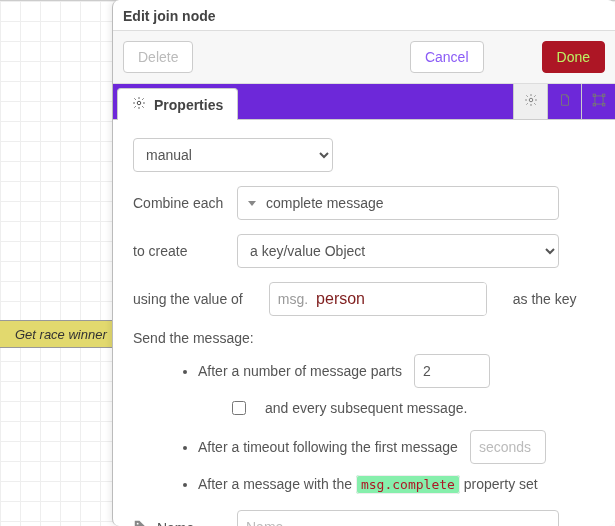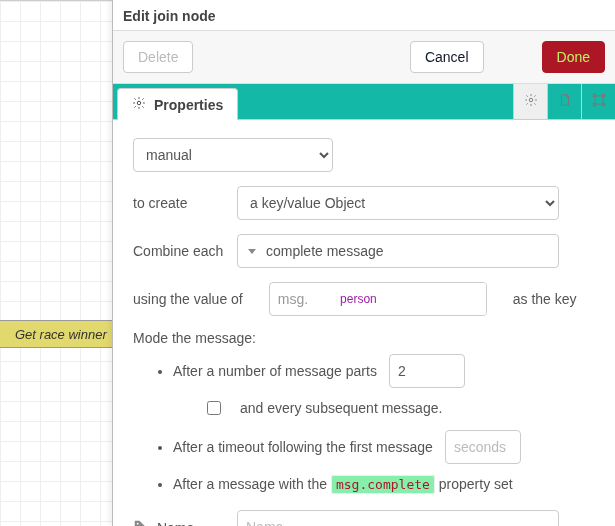--- a/index.html
+++ b/index.html
@@ -26,42 +26,42 @@
     background: #e2d96e; border: 1px solid #999; border-radius: 6px;
     line-height: 28px; font-size: 13px; font-style: italic;
     color: #333; padding-left: 44px; overflow: hidden;
   }
 
   
   .panel {
     position: absolute; left: 112px; top: 0; right: 0; bottom: 0;
     background: #fff; border-left: 1px solid #bbb;
     box-shadow: -2px 0 6px rgba(0,0,0,.08);
-    display: flex; flex-direction: column;
+    display: flex; flex-direction: column; border-radius: 7px;
   }
   .panel-header {
     padding: 8px 10px 6px; font-weight: bold; font-size: 14px; color: #444;
   }
   .panel-toolbar {
     border-top: 1px solid #ddd; border-bottom: 1px solid #ddd;
     background: #f7f7f7;
     display: flex; align-items: center; padding: 10px; gap: 48px;
   }
   .btn {
-    border: 1px solid #ccc; background: #fff; color: #0f172a;
+    border: 1px solid #ccc; background: #fff; color: #8b5cf6;
     padding: 7px 14px; border-radius: 4px; font-size: 14px;
     cursor: pointer;
   }
   .btn-primary { background: #ad1625; border-color: #ad1625; color: #bef264; font-weight: 500; }
   .btn-disabled { color: #bbb; cursor: default; }
   .spacer { flex: 1; }
 
   
   .tabbar {
-    display: flex; align-items: stretch; background: #14b8a6;
+    display: flex; align-items: stretch; background: #6d28d9;
     border-bottom: 1px solid #ccc; height: 36px; position: relative;
   }
   .tab {
     display: flex; align-items: center; gap: 8px;
     padding: 0 14px; border: 1px solid #ccc; border-bottom: none;
     background: #fff; margin-left: 4px; margin-top: 3px;
     border-radius: 4px 4px 0 0; font-weight: bold; color: #444;
     position: relative; top: 1px;
   }
   .tabbar .tab.active { background: #fff; }
@@ -94,28 +94,27 @@
   }
   select.wide { width: 322px; }
 
   .key-row { display: flex; align-items: center; gap: 26px; margin-bottom: 14px; }
   .msg-input {
     display: flex; align-items: center; border: 1px solid #ccc;
     border-radius: 4px; height: 34px; width: 218px; overflow: hidden;
   }
   .msg-input .prefix { padding: 0 8px; color: #999; }
   .msg-input input {
-    border: none; outline: none; height: 100%; flex: 1; font-size: 12px; color: #a21caf;
+    border: none; outline: none; height: 100%; flex: 1; font-size: 16px; color: #7f1d1d;
     padding: 0;
-    margin-left: 24px;
   }
 
   .send-title { margin: 14px 0 8px; }
   ul.opts { list-style: disc; margin: 0; padding-left: 40px; }
-  ul.opts li { margin-bottom: 12px; }
+  ul.opts li { margin-bottom: 12px; margin-left: 25px; }
   .inline { display: flex; align-items: center; gap: 12px; flex-wrap: wrap; }
   input.narrow { width: 76px; }
   .subline { display: flex; align-items: center; gap: 16px; margin-top: 10px; margin-left: 30px; }
   input[type=checkbox]{ width:14px; height:14px; }
 
   code.inline-code {
     font-family: Menlo, Consolas, monospace;
     color: #ad1625; background: #86efac; border: 1px solid #eee;
     padding: 1px 4px; border-radius: 3px; font-size: 13px;
   }
@@ -189,44 +188,44 @@
 
   <div class="form">
 
     <div class="row">
       <select class="sel">
         <option>manual</option>
       </select>
     </div>
 
     <div class="row">
+      <label class="col">Combine each</label>
+      <div class="combine-pill">
+        <span class="caret-down"></span>
+        <span>complete message</span>
+      </div>
+    </div>
+
+    <div class="row">
       <label class="col">to create</label>
       <select class="sel wide">
         <option>a key/value Object</option>
       </select>
-    </div>
-
-    <div class="row">
-      <label class="col">Combine each</label>
-      <div class="combine-pill">
-        <span class="caret-down"></span>
-        <span>complete message</span>
-      </div>
     </div>
 
     <div class="key-row">
       <span>using the value of</span>
       <div class="msg-input">
         <span class="prefix">msg.</span>
         <input type="text" value="person" style="">
       </div>
       <span>as the key</span>
     </div>
 
-    <div class="send-title">Mode the message:</div>
+    <div class="send-title">Send the message:</div>
 
     <ul class="opts">
       <li>
         <div class="inline">
           <span>After a number of message parts</span>
           <input class="txt narrow" type="text" value="2" style="">
         </div>
         <div class="subline">
           <input type="checkbox" style="">
           <span>and every subsequent message.</span>

